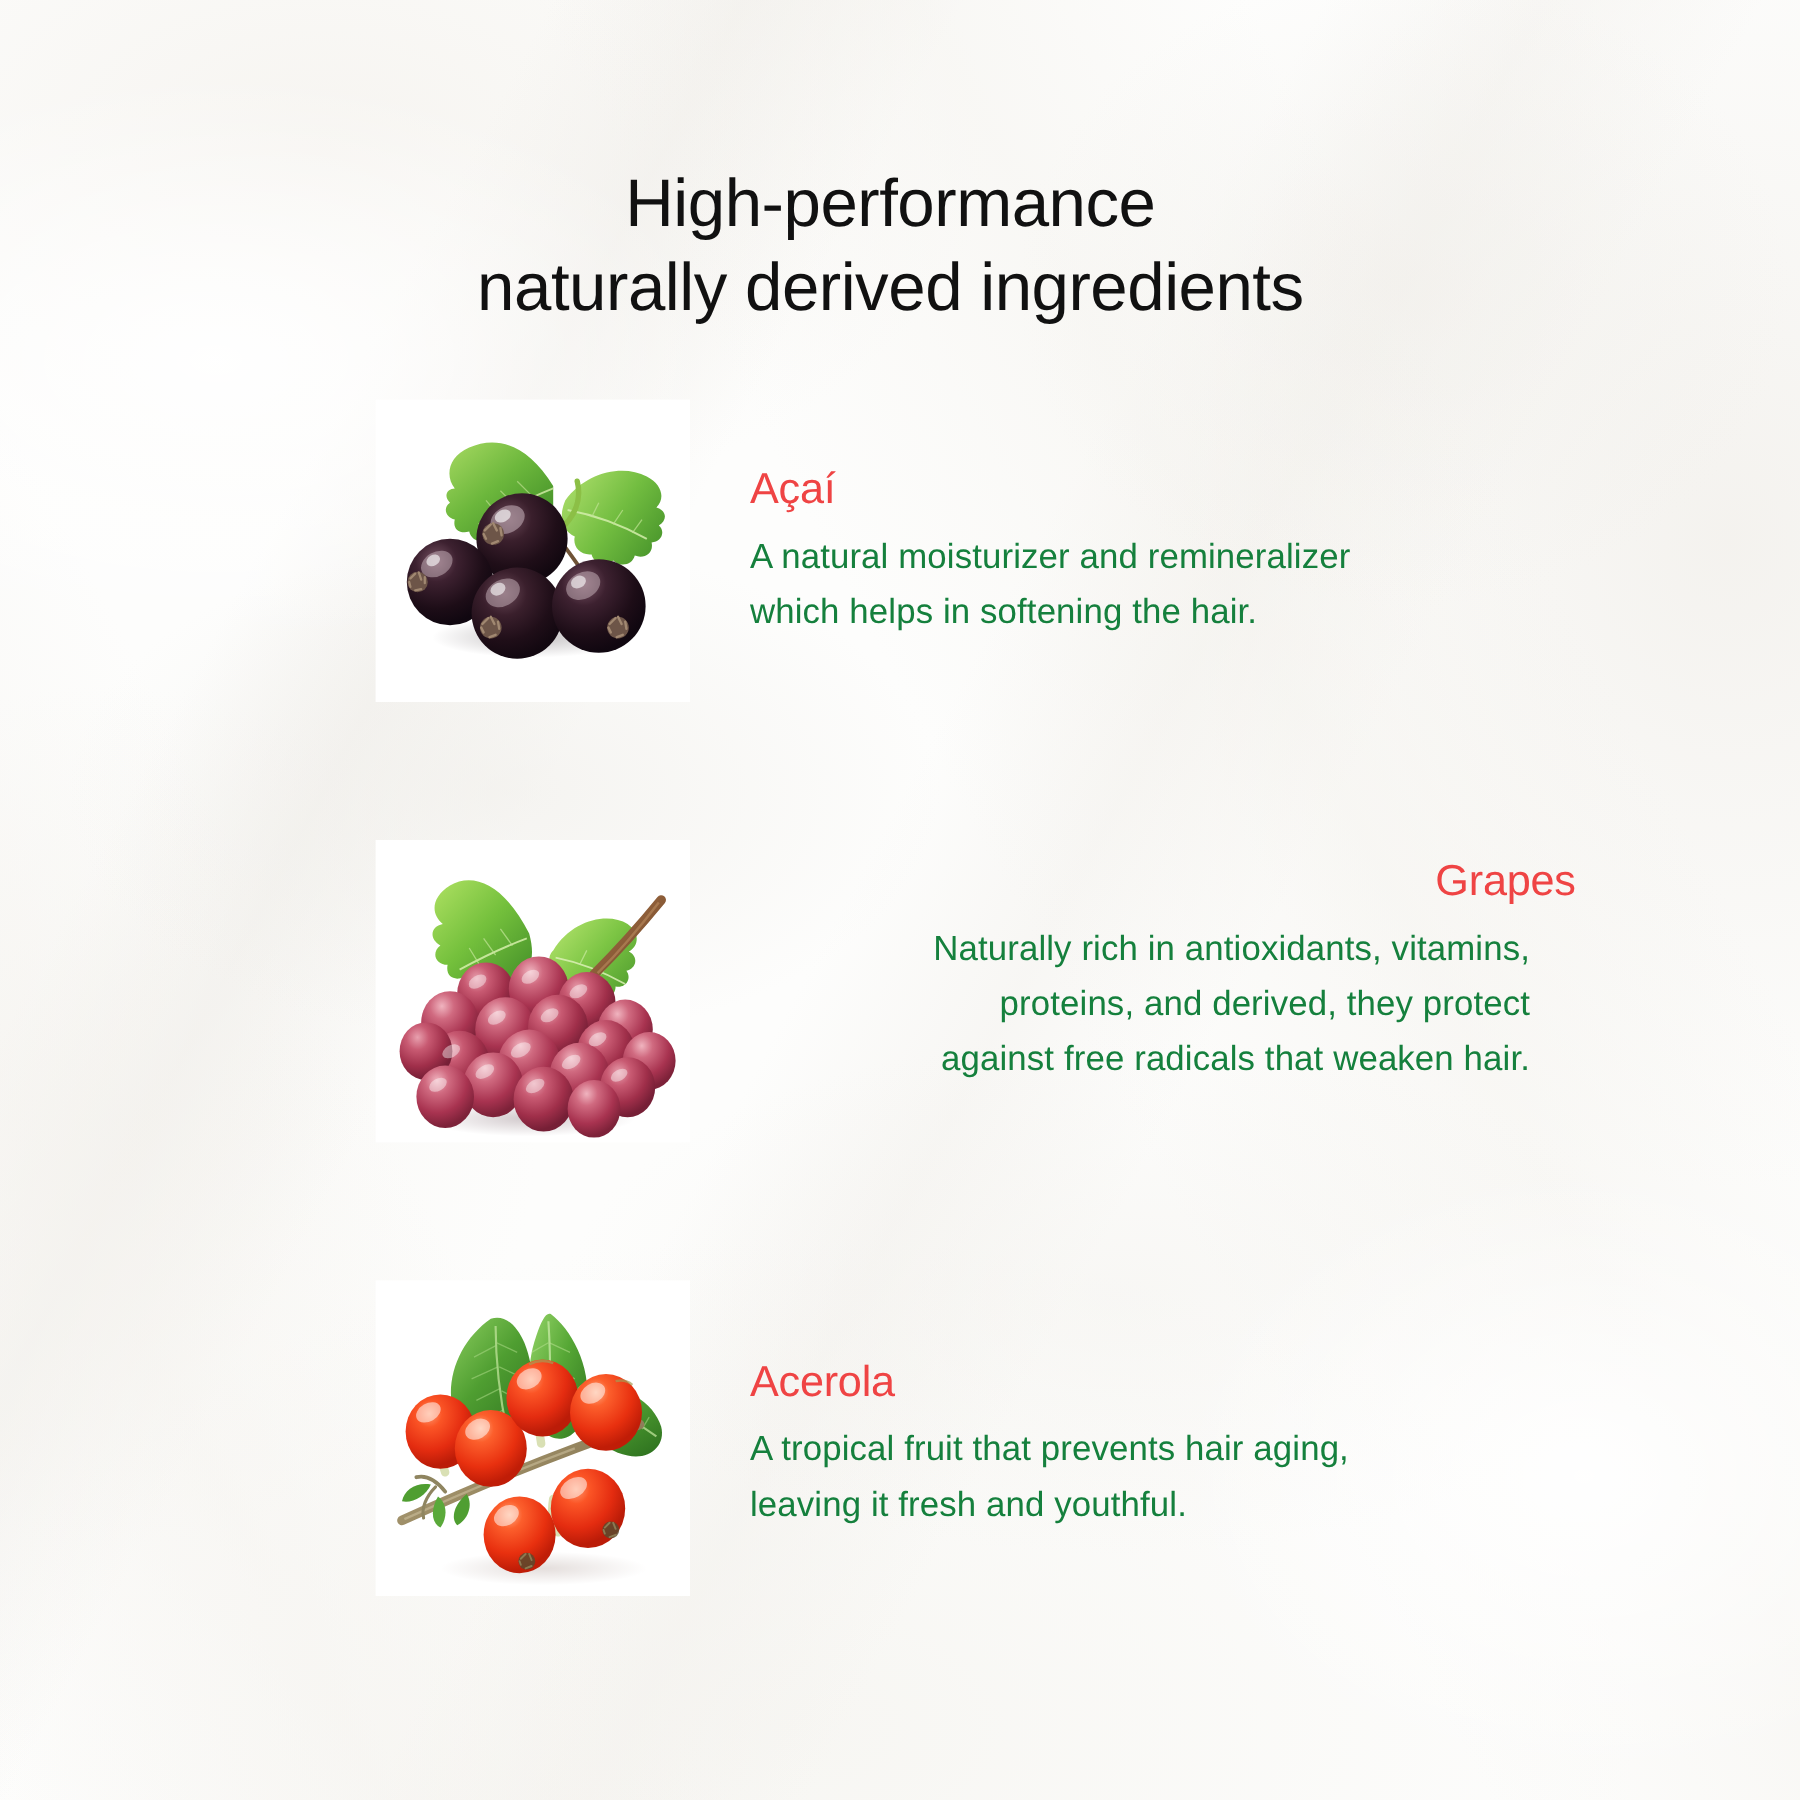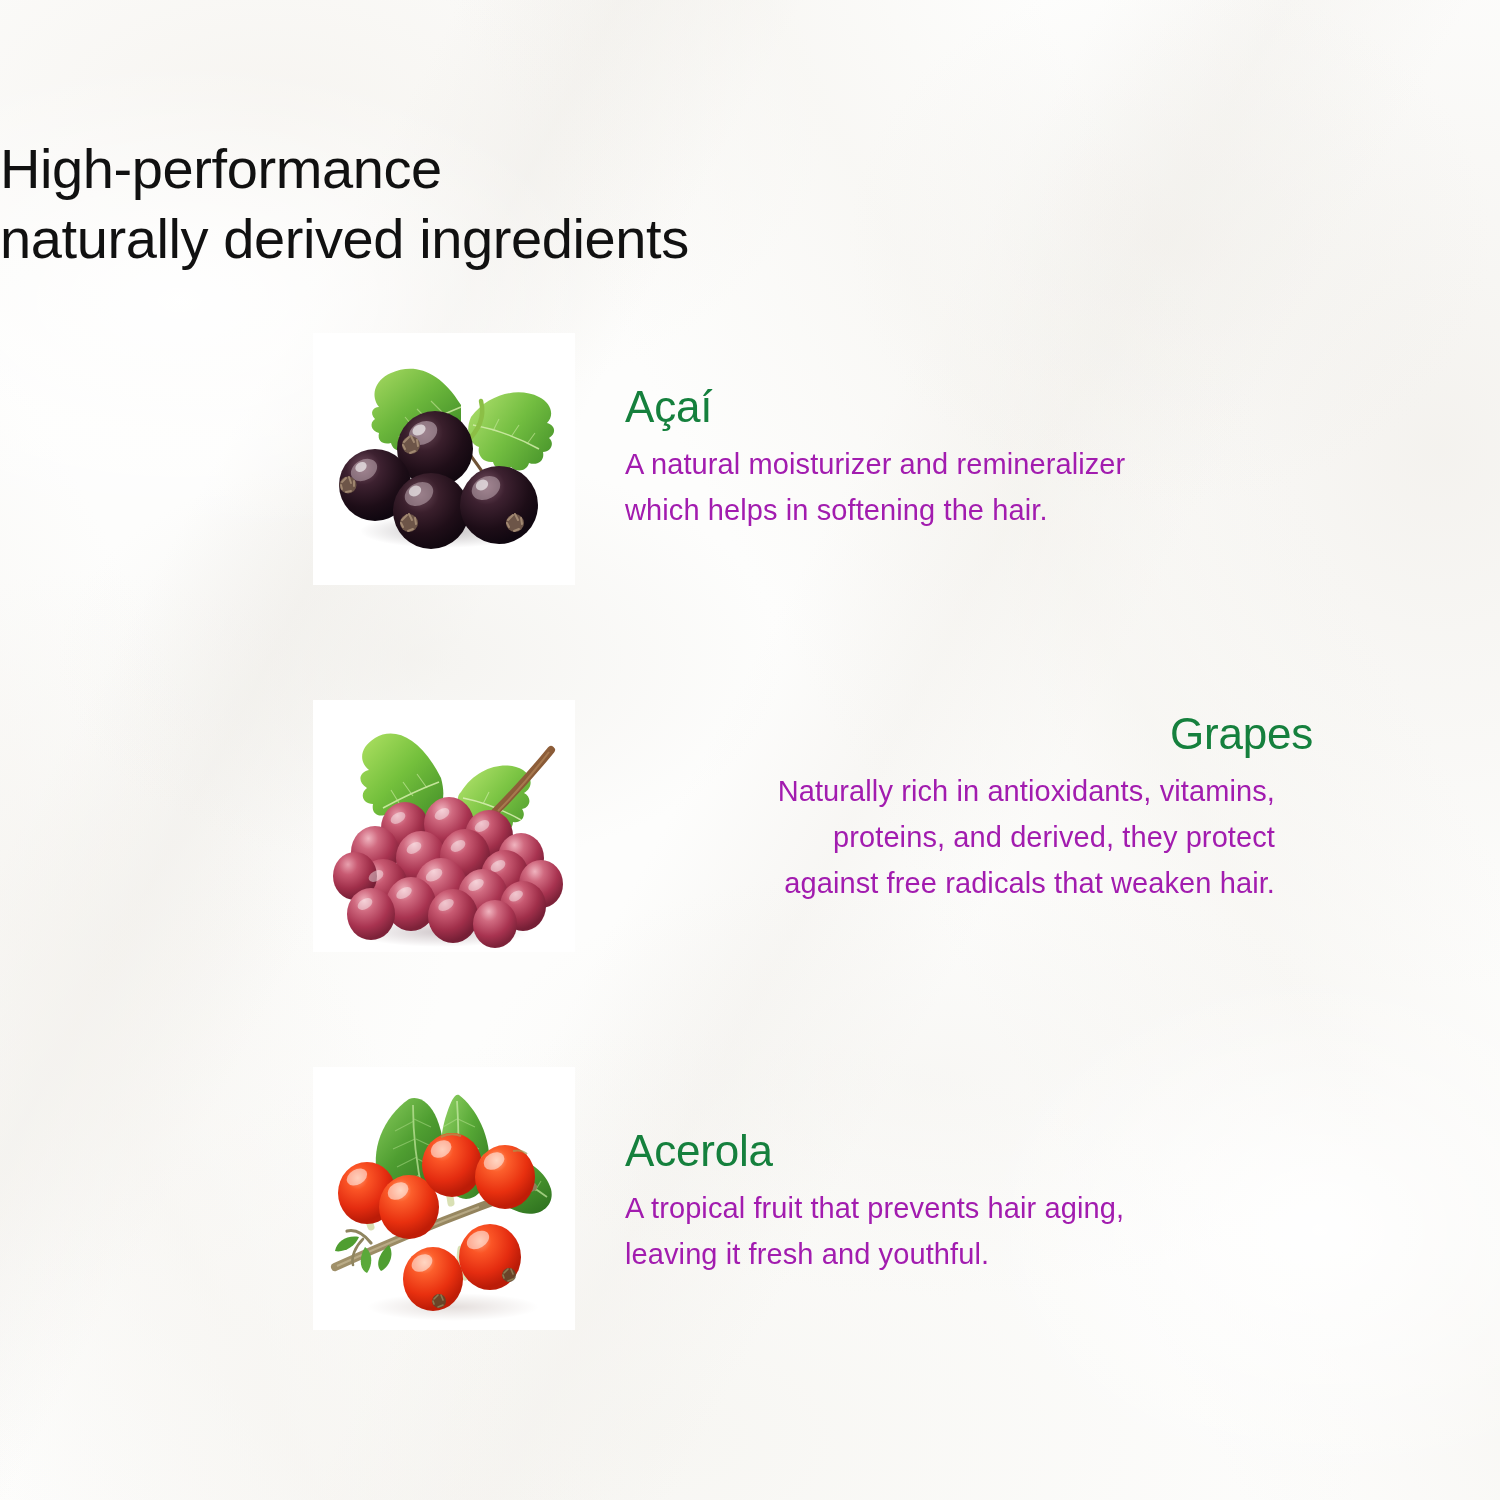--- a/index.html
+++ b/index.html
@@ -60,21 +60,21 @@
       radial-gradient(ellipse 700px 400px at 12% 20%, rgba(255,255,255,0.95) 0%, rgba(255,255,255,0) 60%),
       radial-gradient(ellipse 560px 420px at 88% 82%, rgba(255,255,255,0.92) 0%, rgba(255,255,255,0) 62%);
   }
 
   
   #headline {
     position: absolute;
     left: 0;
     top: 96px;
     width: 1484px;
-    text-align: left;
+    text-align: center;
     color: #111111;
     font-size: 56px;
     line-height: 70px;
     font-weight: 400;
     letter-spacing: -0.4px;
     white-space: pre-line;
   }
 
   
   .row {
@@ -102,29 +102,29 @@
 
   .copy {
     flex: 1 1 auto;
     padding-left: 50px;
     padding-top: 48px;
   }
   #row-1 .copy { padding-top: 8px; text-align: right; }
   #row-2 .copy { padding-top: 58px; }
 
   .ing-title {
-    color: #15803d;
-    font-size: 44px;
+    color: #ef4444;
+    font-size: 36px;
     line-height: 52px;
     font-weight: 400;
     letter-spacing: -0.2px;
     margin: 0 0 8px 0;
   }
   .ing-desc {
-    color: #a21caf;
+    color: #15803d;
     font-size: 29px;
     line-height: 46px;
     font-weight: 400;
     letter-spacing: 0.1px;
     margin: 0;
     max-width: 650px;
     white-space: pre-line;
   }
 </style>
 </head>

